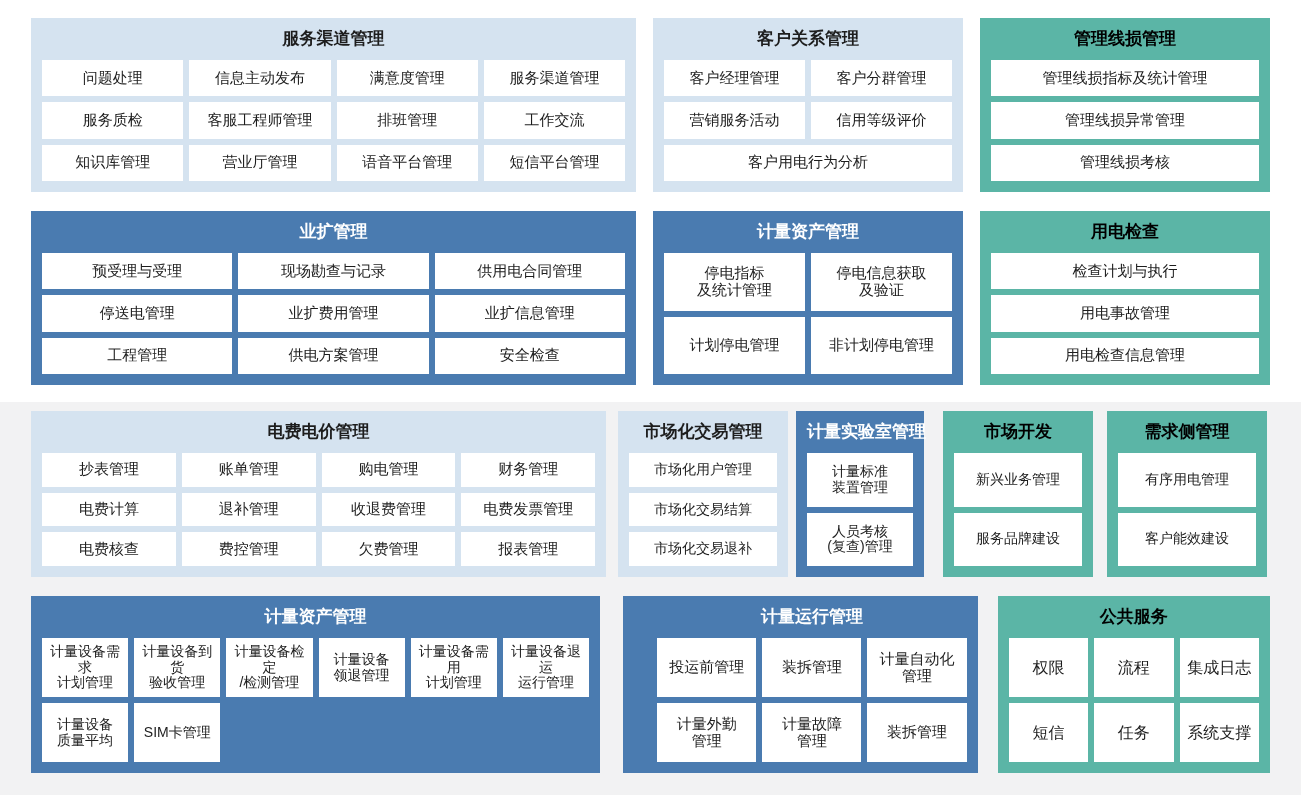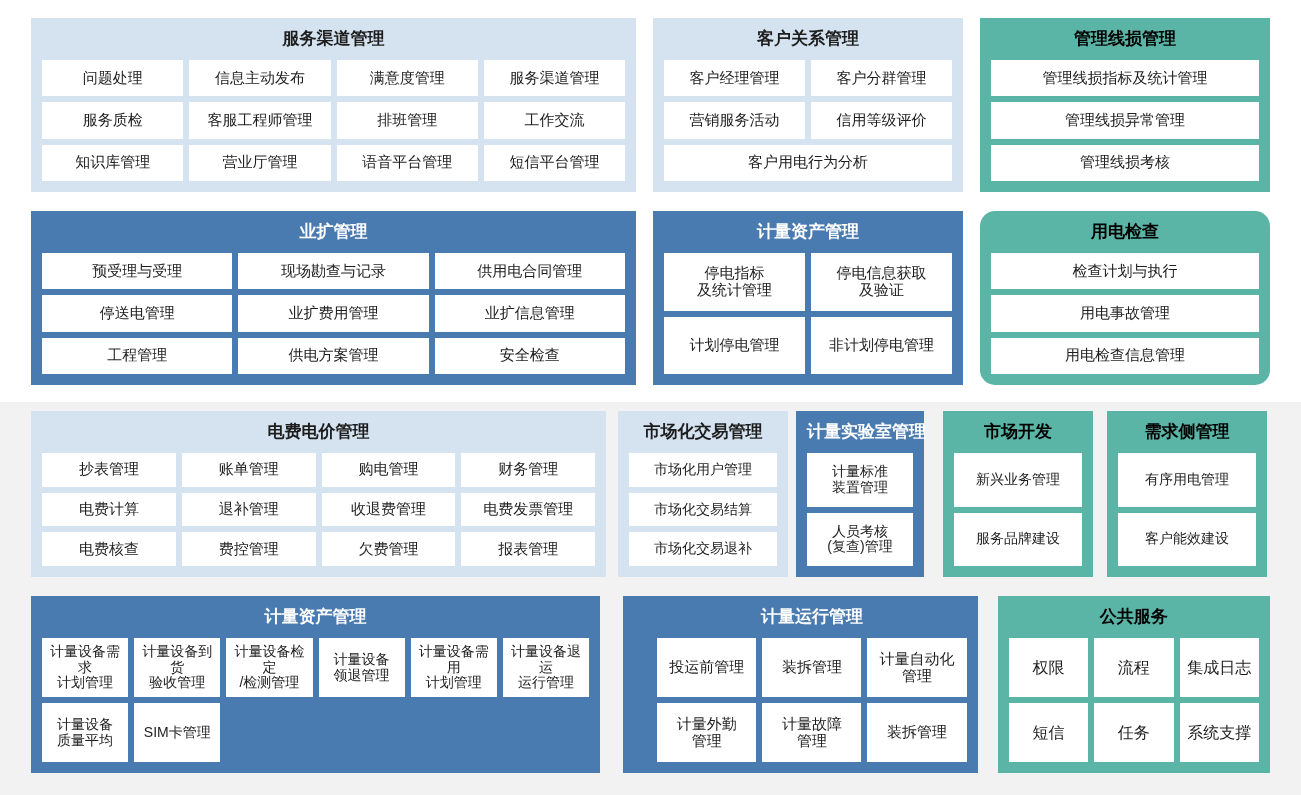--- a/index.html
+++ b/index.html
@@ -76,21 +76,21 @@
   #p-service   { width: 605px; }
   #p-crm       { width: 310px; margin-left: 17px; }
   #p-lineloss  { width: 290px; margin-left: 17px; }
   #p-service  .grid { grid-template-columns: repeat(4, 1fr); grid-template-rows: repeat(3, 1fr); }
   #p-crm      .grid { grid-template-columns: repeat(2, 1fr); grid-template-rows: repeat(3, 1fr); }
   #p-lineloss .grid { grid-template-columns: 1fr;            grid-template-rows: repeat(3, 1fr); }
 
   
   #p-yekuo    { width: 605px; }
   #p-outage   { width: 310px; margin-left: 17px; }
-  #p-inspect  { width: 290px; margin-left: 17px; border-radius: 15px; }
+  #p-inspect  { width: 290px; margin-left: 17px; }
   #p-yekuo   .grid { grid-template-columns: repeat(3, 1fr); grid-template-rows: repeat(3, 1fr); }
   #p-outage  .grid { grid-template-columns: repeat(2, 1fr); grid-template-rows: repeat(2, 1fr); }
   #p-inspect .grid { grid-template-columns: 1fr;            grid-template-rows: repeat(3, 1fr); }
 
   
   #p-tariff   { width: 575px; }
   #p-market   { width: 170px; margin-left: 12px; }
   #p-lab      { width: 128px; margin-left: 8px; }
   #p-mkdev    { width: 150px; margin-left: 19px; }
   #p-demand   { width: 160px; margin-left: 14px; }

